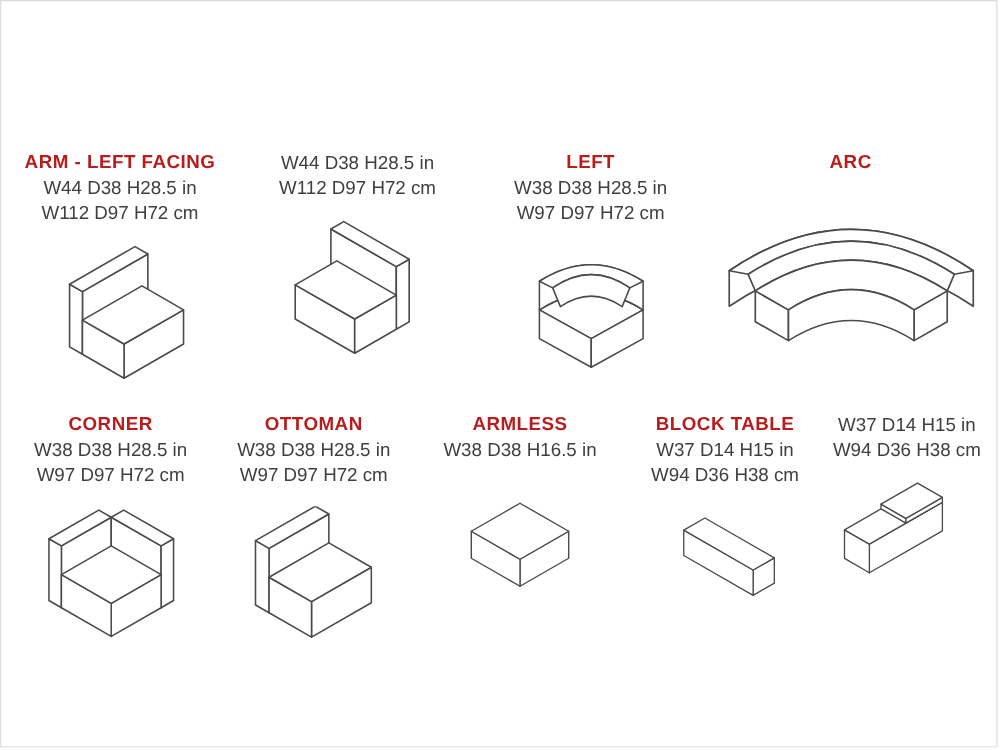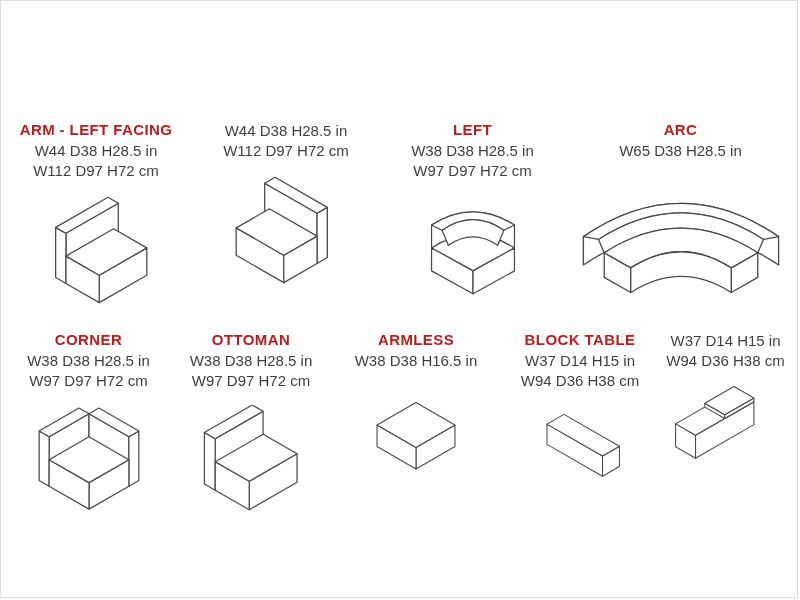--- a/index.html
+++ b/index.html
@@ -72,21 +72,20 @@
           <path d="M85,112 L132,86 L132,60 L85,86 Z"></path>
           <path d="M38,60 Q85,30 132,60 L132,34 Q85,4 38,34 Z"></path>
           <path d="M38,34 Q85,4 132,34 L120,40 Q85,16 50,40 Z"></path>
           <path d="M50,40 Q85,16 120,40 L113,57 Q85,38 57,57 Z"></path>
         </svg>
       </div>
     </div>
 
     <div class="cell r1c4">
       <div class="mod-title">ARC</div>
-      <div class="mod-dims">W65 D38 H28.5 in</div>
       <div class="drawing">
         <svg class="iso" width="218" viewBox="0 0 230 128" xmlns="http://www.w3.org/2000/svg">
           <path d="M12,95 Q115,25 218,95 L218,65 Q115,-5 12,65 Z"></path>
           <path d="M12,65 Q115,-5 218,65 L202,68 Q115,12 28,68 Z"></path>
           <path d="M28,68 Q115,12 202,68 L196,82 Q115,30 34,82 Z"></path>
           <path d="M34,82 L62,98 L62,124 L34,108 Z"></path>
           <path d="M196,82 L168,98 L168,124 L196,108 Z"></path>
           <path d="M34,82 Q115,30 196,82 L168,98 Q115,64 62,98 Z"></path>
           <path d="M62,98 Q115,64 168,98 L168,124 Q115,90 62,124 Z"></path>
         </svg>

